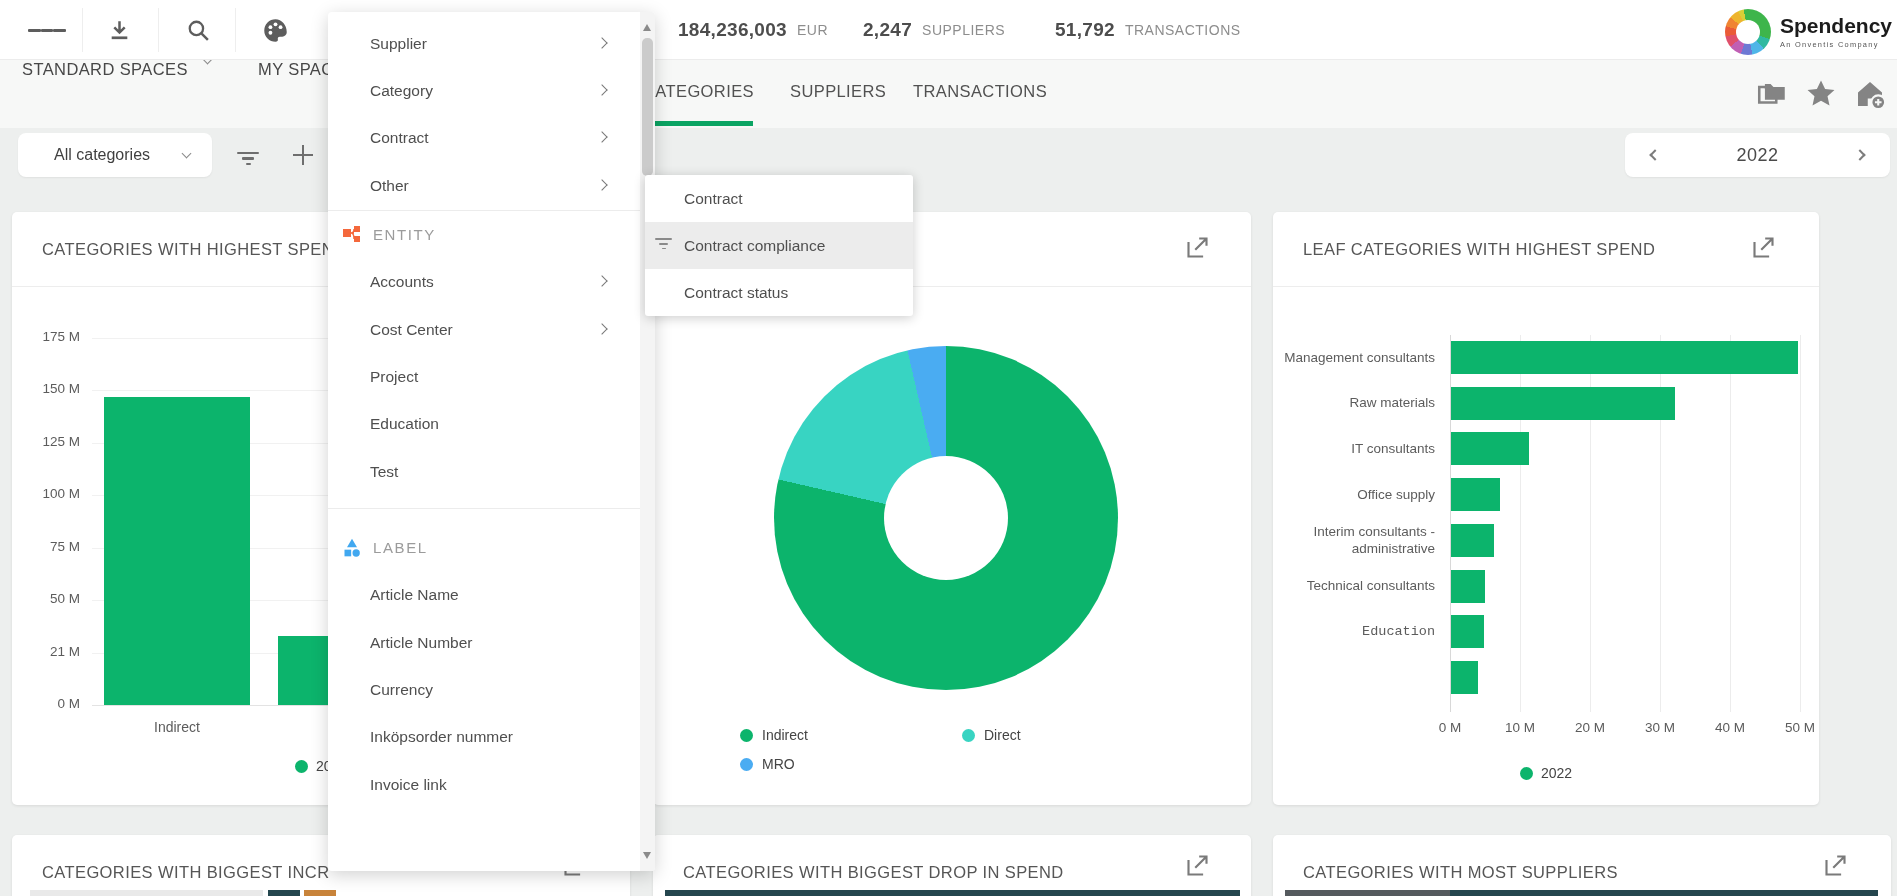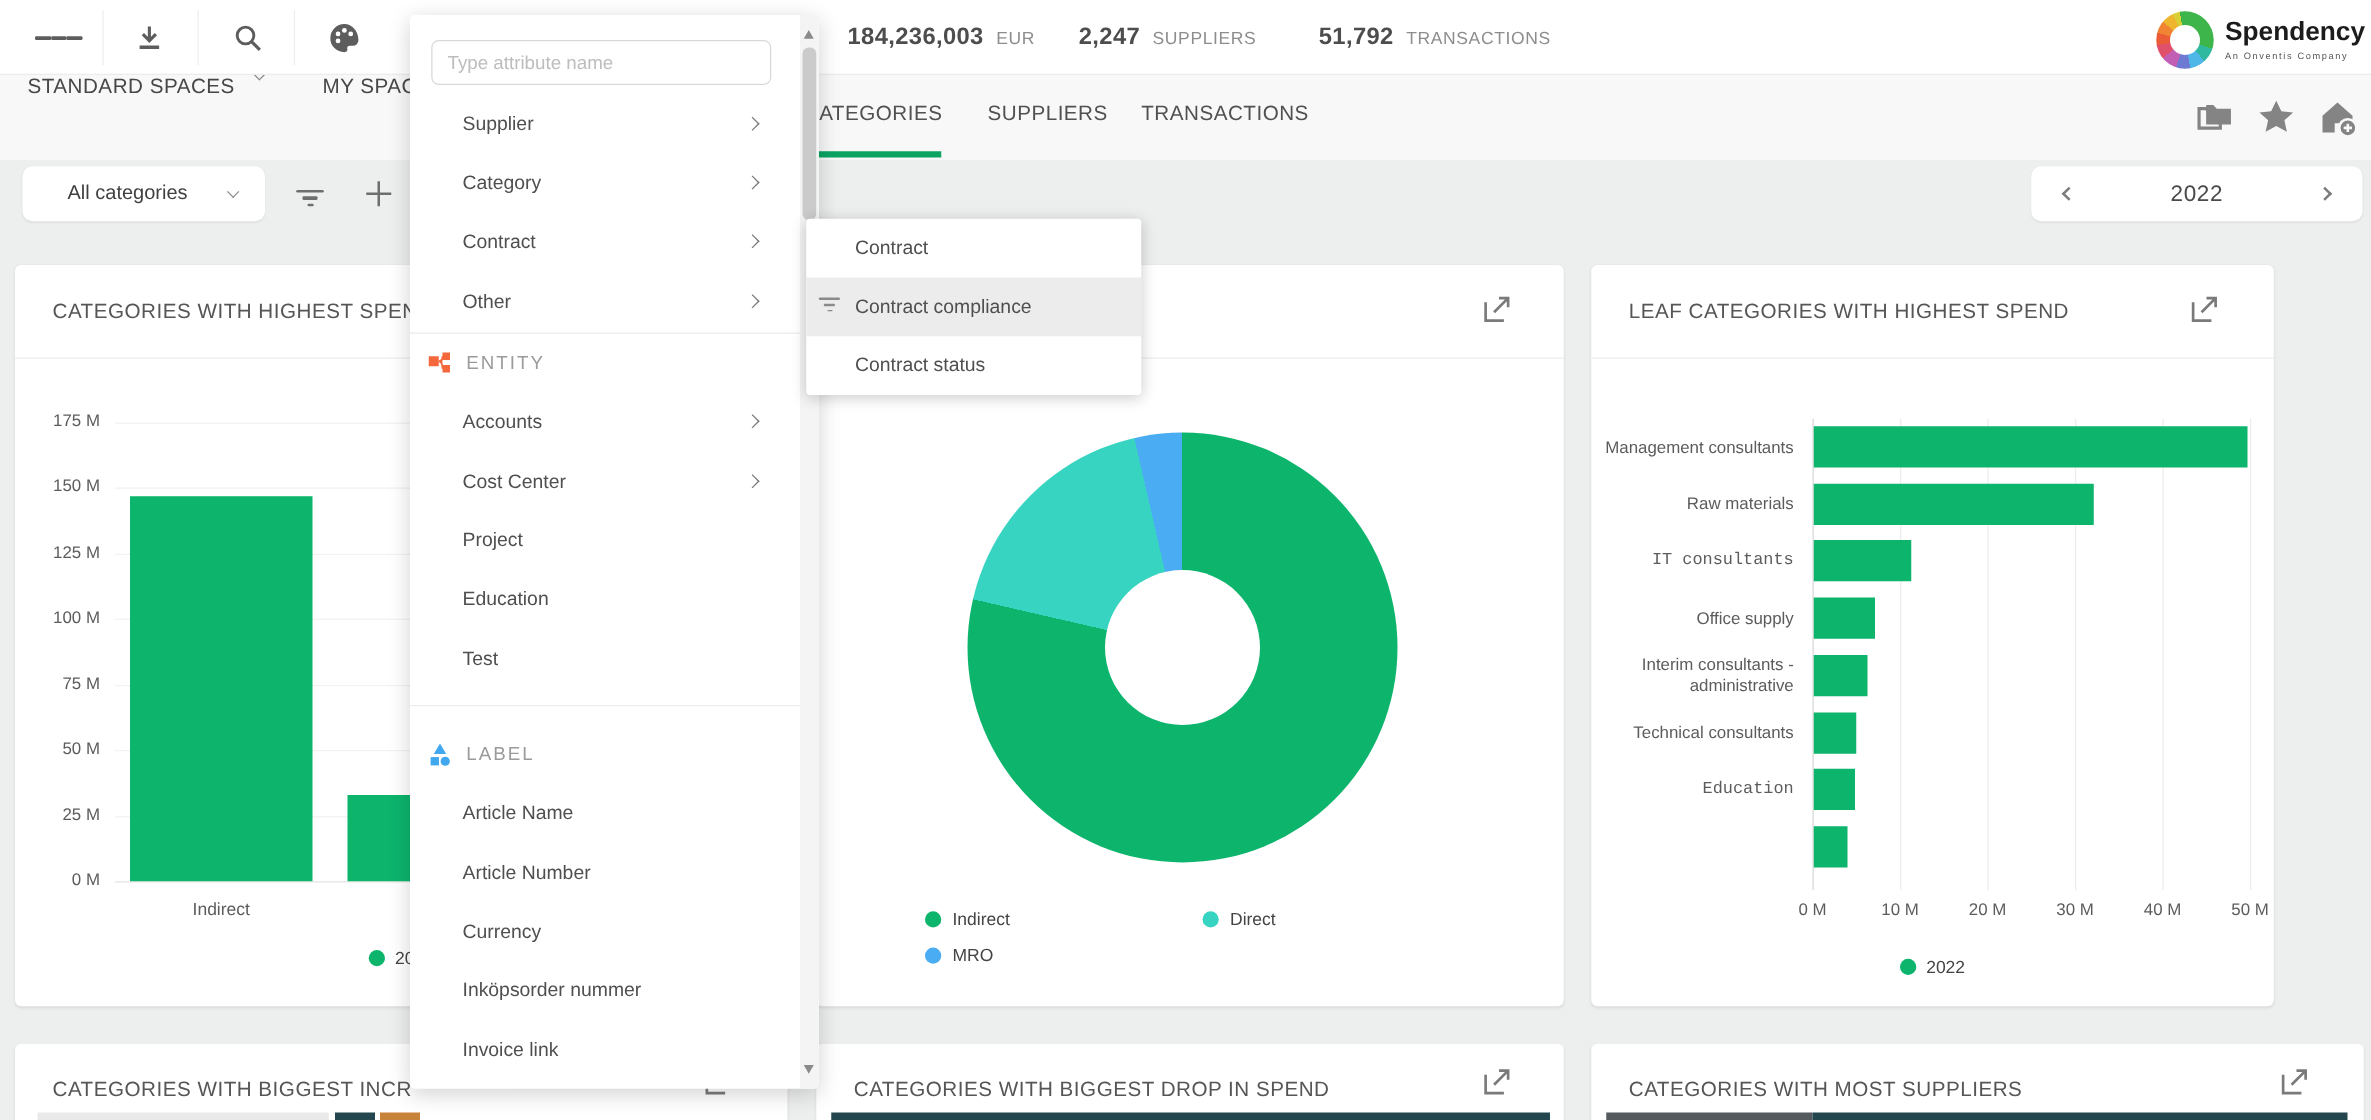--- a/index.html
+++ b/index.html
@@ -221,21 +221,21 @@
         <div class="ytick" style="left: 0px; top: 169.429px;">150 M</div>
         <div class="hgrid" style="left: 80px; top: 230.857px; width: 510px;"></div>
         <div class="ytick" style="left: 0px; top: 221.857px;">125 M</div>
         <div class="hgrid" style="left: 80px; top: 283.286px; width: 510px;"></div>
         <div class="ytick" style="left: 0px; top: 274.286px;">100 M</div>
         <div class="hgrid" style="left: 80px; top: 335.714px; width: 510px;"></div>
         <div class="ytick" style="left: 0px; top: 326.714px;">75 M</div>
         <div class="hgrid" style="left: 80px; top: 388.143px; width: 510px;"></div>
         <div class="ytick" style="left: 0px; top: 379.143px;">50 M</div>
         <div class="hgrid" style="left: 80px; top: 440.571px; width: 510px;"></div>
-        <div class="ytick" style="left: 0px; top: 431.571px;">25 M</div>
+        <div class="ytick" style="left: 0px; top: 431.571px;">21 M</div>
         <div class="hgrid" style="left: 80px; top: 493px; width: 510px; background: rgb(227, 227, 227);"></div>
         <div class="ytick" style="left: 0px; top: 484px;">0 M</div>
         <div class="bar-v" style="left: 92px; top: 184.72px; width: 146px; height: 308.28px; background: rgb(12, 180, 108);"></div>
         <div class="xcat" style="left: 52px; top: 507px; width: 226px;">Indirect</div>
         <div class="bar-v" style="left: 266px; top: 423.794px; width: 146px; height: 69.2057px; background: rgb(12, 180, 108);"></div>
       </div>
     <div class="legend-center" style="top:546px;">
       <span class="dot" id="c1-legend-dot" style="background: rgb(12, 180, 108);"></span>
       <span>2022</span>
     </div>
@@ -287,21 +287,21 @@
         <div class="xtick" style="left: 317px; top: 508px;">20 M</div>
         <div class="vgrid" style="left: 387px; top: 123px; height: 377px;"></div>
         <div class="xtick" style="left: 387px; top: 508px;">30 M</div>
         <div class="vgrid" style="left: 457px; top: 123px; height: 377px;"></div>
         <div class="xtick" style="left: 457px; top: 508px;">40 M</div>
         <div class="vgrid" style="left: 527px; top: 123px; height: 377px;"></div>
         <div class="xtick" style="left: 527px; top: 508px;">50 M</div>
         <div class="hlabels" style="left: 0px; top: 123px; width: 170px;">
           <div class="hlabel" style="height: 45.7px;">Management consultants</div>
           <div class="hlabel" style="height: 45.7px;">Raw materials</div>
-          <div class="hlabel" style="height: 45.7px; font-family: Liberation Mono, monospace;">IT consultants</div>
+          <div class="hlabel" style="height: 45.7px;">IT consultants</div>
           <div class="hlabel" style="height: 45.7px;">Office supply</div>
           <div class="hlabel" style="height: 45.7px;">Interim consultants - administrative</div>
           <div class="hlabel" style="height: 45.7px;">Technical consultants</div>
           <div class="hlabel" style="height: 45.7px; font-family: Liberation Mono, monospace;">Education</div>
         </div>
         <div class="bar-h" style="left: 178px; top: 129px; width: 346.5px; height: 33px; background: rgb(12, 180, 108);"></div>
         <div class="bar-h" style="left: 178px; top: 174.7px; width: 224px; height: 33px; background: rgb(12, 180, 108);"></div>
         <div class="bar-h" style="left: 178px; top: 220.4px; width: 78.4px; height: 33px; background: rgb(12, 180, 108);"></div>
         <div class="bar-h" style="left: 178px; top: 266.1px; width: 49px; height: 33px; background: rgb(12, 180, 108);"></div>
         <div class="bar-h" style="left: 178px; top: 311.8px; width: 42.7px; height: 33px; background: rgb(12, 180, 108);"></div>
@@ -349,21 +349,20 @@
             <path d="M4 7v13h13" fill="none" stroke="#7a7a7a" stroke-width="1.9"></path>
             <path d="M10 14L20 4M13.5 4H20v6.5" fill="none" stroke="#7a7a7a" stroke-width="1.9"></path>
           </svg>
       </span>
     </div>
     <div class="sliver" id="sliver-3a" style="left: 12px; width: 165px; background: rgb(85, 90, 94);"></div>
     <div class="sliver" id="sliver-3b" style="left: 177px; width: 428px; background: rgb(36, 70, 78);"></div>
   </div>
 
   <div id="attr-panel">
-    <input id="attr-search" type="text" placeholder="Type attribute name" style="">
     <div id="menu-body">
         <div class="menu-item">
           <span>Supplier</span>
           <span class="menu-chev"></span>
         </div>
         <div class="menu-item">
           <span>Category</span>
           <span class="menu-chev"></span>
         </div>
         <div class="menu-item">

